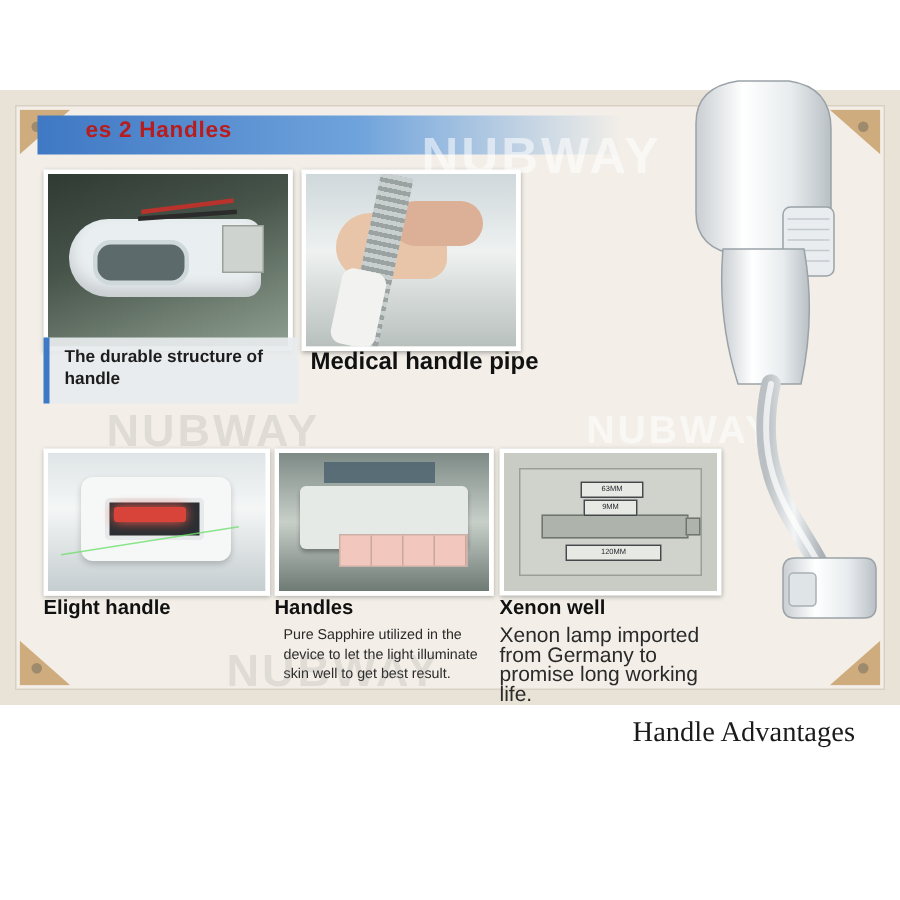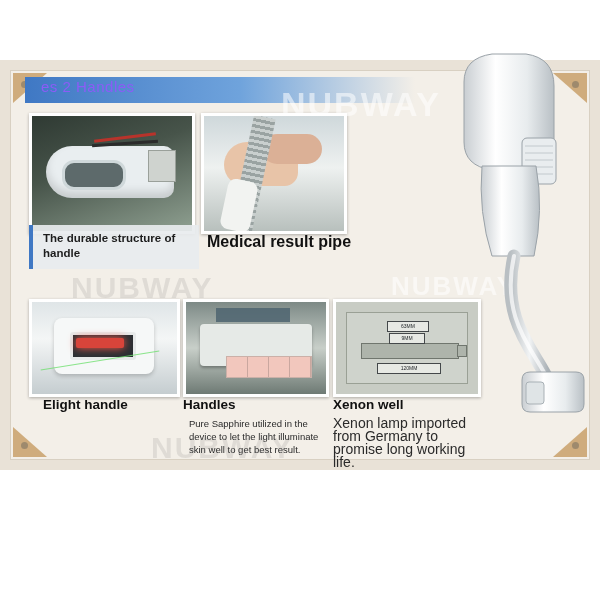--- a/index.html
+++ b/index.html
@@ -57,25 +57,25 @@
   .header-band {
     position: absolute;
     left: 14px;
     top: 6px;
     width: 390px;
     height: 26px;
     background: linear-gradient(to right, #3f78c4 0%, #6fa3dc 55%, rgba(160,195,230,0) 100%);
   }
   .header-title {
     position: absolute;
-    left: 30px;
+    left: 46px;
     top: 7px;
     font-size: 15px;
-    font-weight: normal;
-    color: #8b5cf6;
+    font-weight: bold;
+    color: #b91c1c;
     letter-spacing: .5px;
     white-space: nowrap;
   }
 
   
   .photo {
     position: absolute;
     border: 3px solid #ffffff;
     box-shadow: 0 1px 3px rgba(0,0,0,.3);
     overflow: hidden;
@@ -181,21 +181,21 @@
   }
   .sec-body {
     position: absolute;
     color: #2a2a2a;
     line-height: 13px;
   }
 
   #title-pipe { left: 196px; top: 162px; font-size: 16px; }
   #body-pipe  { left: 196px; top: 186px; width: 300px; font-size: 10.5px; line-height: 15px; }
 
-  #title-elight { left: 32px; top: 326px; font-size: 13.5px; }
+  #title-elight { left: 18px; top: 326px; font-size: 13.5px; }
   #body-elight  { left: 18px; top: 346px; width: 148px; font-size: 9.5px; }
 
   #title-crystal { left: 172px; top: 326px; font-size: 13.5px; }
   #body-crystal  { left: 178px; top: 346px; width: 140px; font-size: 9.5px; }
 
   #title-xenon { left: 322px; top: 326px; font-size: 13.5px; }
   #body-xenon  { left: 322px; top: 346px; width: 140px; font-size: 14px; }
 
   
   .product {
@@ -291,21 +291,21 @@
       <div class="photo" id="photo-xenon">
         <div class="xe-inner">
           <div class="xe-bar" style="left:14px; top:30px; width:96px; height:14px;"></div>
           <div class="xe-bar" style="left:110px; top:32px; width:8px; height:10px;"></div>
           <div class="dim-box" style="left:40px; top:8px;  width:40px; height:9px;">63MM</div>
           <div class="dim-box" style="left:42px; top:20px; width:34px; height:9px;">9MM</div>
           <div class="dim-box" style="left:30px; top:50px; width:62px; height:9px;">120MM</div>
         </div>
       </div>
 
-      <div class="sec-title" id="title-pipe">Medical result pipe</div>
+      <div class="sec-title" id="title-pipe">Medical handle pipe</div>
 
       <div class="sec-title" id="title-elight">Elight handle</div>
 
       <div class="sec-title" id="title-crystal">Handles</div>
       <div class="sec-body" id="body-crystal">Pure Sapphire utilized in the device to let the light illuminate skin well to get best result.</div>
 
       <div class="sec-title" id="title-xenon">Xenon well</div>
       <div class="sec-body" id="body-xenon">Xenon lamp imported from Germany to promise long working life.</div>
 
       <div class="wm wm-big" style="left:270px; top:14px;">NUBWAY</div>
@@ -344,14 +344,15 @@
 
     <path d="M52 146 L106 146 Q114 190 104 236 L62 236 Q48 192 52 146 Z" fill="url(#gMain)" stroke="#9aa2a8" stroke-width="1"></path>
 
     <path d="M84 236 C 70 300, 104 330, 118 360" fill="none" stroke="url(#gCable)" stroke-width="13" stroke-linecap="round"></path>
     <path d="M84 236 C 70 300, 104 330, 118 360" fill="none" stroke="#ffffff" stroke-width="4" stroke-linecap="round" opacity=".7"></path>
 
     <path d="M100 352 L146 352 Q154 352 154 360 L154 384 Q154 392 146 392 L100 392 Q92 392 92 384 L92 360 Q92 352 100 352 Z" fill="url(#gMain)" stroke="#9aa2a8"></path>
     <rect x="96" y="362" width="18" height="22" rx="3" fill="#dfe4e6" stroke="#a8b0b5"></rect>
   </svg>
 
+  <div class="bottom-caption">Handle Advantages</div>
 
 </div>
 
 </body></html>

